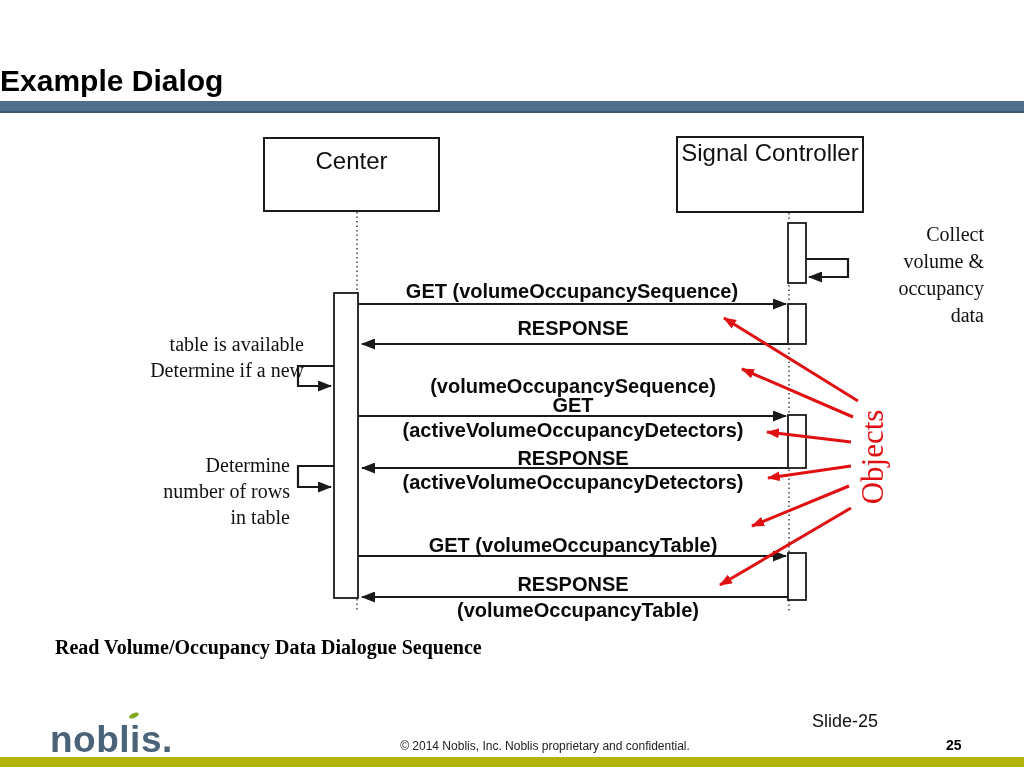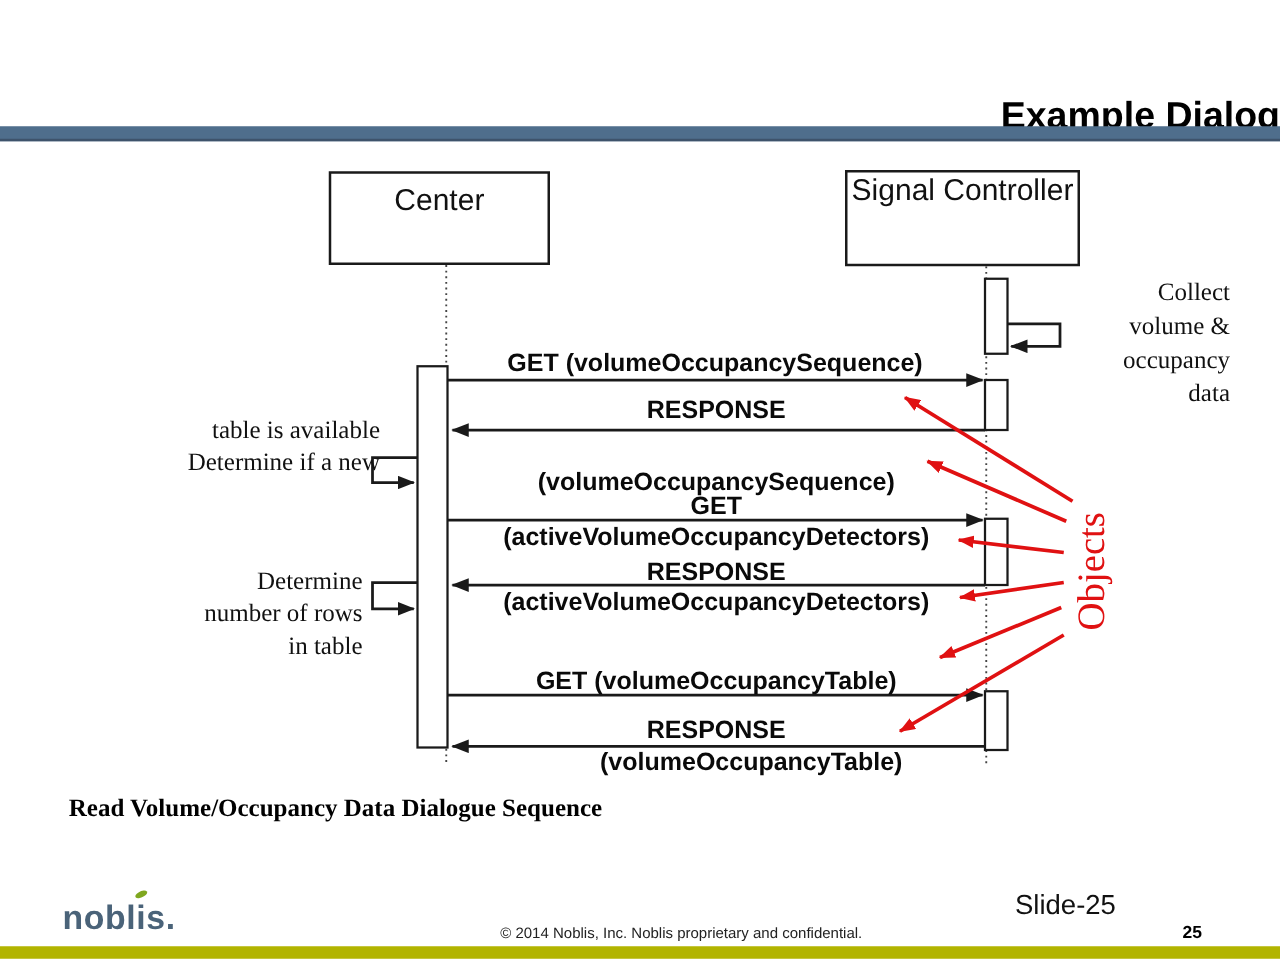--- a/index.html
+++ b/index.html
@@ -3,22 +3,22 @@
 <meta charset="utf-8">
 <style>
   html,body{margin:0;padding:0;}
   body{
     width:1024px;height:768px;position:relative;background:#ffffff;overflow:hidden;
     font-family:"Liberation Sans",sans-serif;
   }
   .abs{position:absolute;}
   
   .slide-title{
-    left:0;top:64px;width:1024px;text-align:right;
-    font-size:30px;font-weight:bold;color:#000;letter-spacing:0px;margin-top:12px;
+    left:0;top:64px;width:1024px;text-align:left;
+    font-size:30px;font-weight:bold;color:#000;letter-spacing:0px;
   }
   .title-bar{left:0;top:101px;width:1024px;height:10px;background:#4f6e8c;border-bottom:2px solid #3e536b;}
   
   .actor-box{
     border:2px solid #1a1a1a;background:#fff;text-align:center;
     font-size:24px;color:#111;line-height:30px;box-sizing:border-box;
   }
   .actor-center{left:263px;top:137px;width:177px;height:75px;padding-top:7px;}
   .actor-signal{left:676px;top:136px;width:188px;height:77px;padding-top:0;}
   
@@ -42,28 +42,28 @@
   .note-right{left:868px;top:221px;width:116px;line-height:27px;}
   .objects-label{
     left:873px;top:457px;transform:translate(-50%,-50%) rotate(-90deg);
     font-family:"Liberation Serif",serif;font-size:31px;color:#e01112;white-space:nowrap;
   }
   .caption{
     left:55px;top:636px;font-family:"Liberation Serif",serif;
     font-size:20px;font-weight:bold;color:#000;white-space:nowrap;
   }
   
-  .logo{left:50px;top:719px;font-size:27px;font-weight:bold;color:#4a6379;letter-spacing:0.5px;}
+  .logo{left:50px;top:719px;font-size:37px;font-weight:bold;color:#4a6379;letter-spacing:0.5px;}
   .logo .i-wrap{position:relative;display:inline-block;}
   .logo .leaf{
     position:absolute;left:-1px;top:-6px;width:10px;height:5px;background:#7fa71f;
     border-radius:60% 90% 60% 90%;transform:rotate(-32deg);
   }
   .copyright{left:0;top:739px;width:1090px;text-align:center;font-size:12px;color:#222;}
-  .slide-label{left:812px;top:711px;font-size:22px;color:#111;}
+  .slide-label{left:812px;top:711px;font-size:18px;color:#111;}
   .page-number{left:946px;top:737px;font-size:14px;font-weight:bold;color:#000;}
   .footer-bar{left:0;top:757px;width:1024px;height:10px;background:#b2b400;}
 </style>
 </head>
 <body>
 
 <div class="abs slide-title">Example Dialog</div>
 <div class="abs title-bar"></div>
 
 <svg class="overlay" width="1024" height="768" viewBox="0 0 1024 768">
@@ -113,21 +113,21 @@
 
 <div class="abs msg-label" style="left:572px;top:280px;">GET (volumeOccupancySequence)</div>
 <div class="abs msg-label" style="left:573px;top:317px;">RESPONSE</div>
 <div class="abs msg-label" style="left:573px;top:345px;margin-top:30px;">(volumeOccupancySequence)</div>
 <div class="abs msg-label" style="left:573px;top:394px;">GET</div>
 <div class="abs msg-label" style="left:573px;top:419px;">(activeVolumeOccupancyDetectors)</div>
 <div class="abs msg-label" style="left:573px;top:447px;">RESPONSE</div>
 <div class="abs msg-label" style="left:573px;top:471px;">(activeVolumeOccupancyDetectors)</div>
 <div class="abs msg-label" style="left:573px;top:534px;">GET (volumeOccupancyTable)</div>
 <div class="abs msg-label" style="left:573px;top:573px;">RESPONSE</div>
-<div class="abs msg-label" style="left:601px;top:599px;">(volumeOccupancyTable)</div>
+<div class="abs msg-label" style="left:578px;top:599px;">(volumeOccupancyTable)</div>
 
 <div class="abs note note-left1">
   <div>table is available</div>
   <div>Determine if a new</div>
 </div>
 <div class="abs note note-left2">
   <div>Determine</div>
   <div>number of rows</div>
   <div>in table</div>
 </div>

